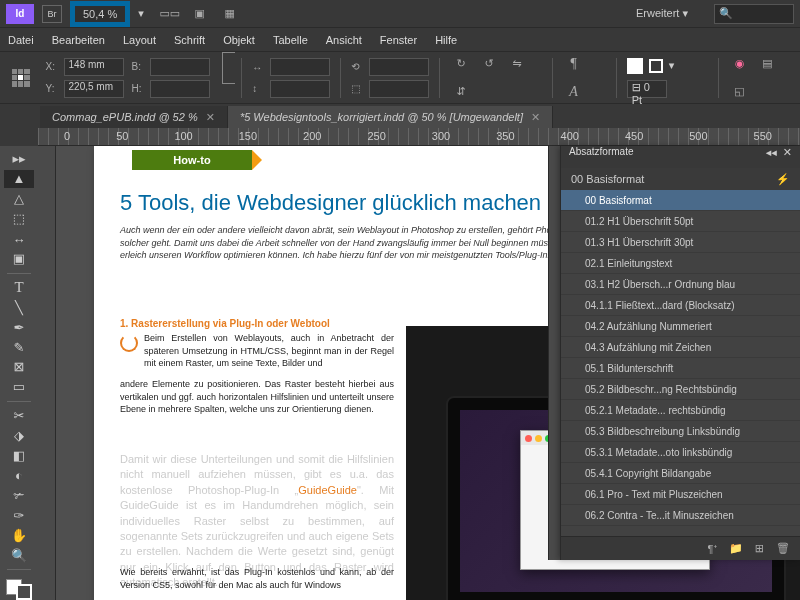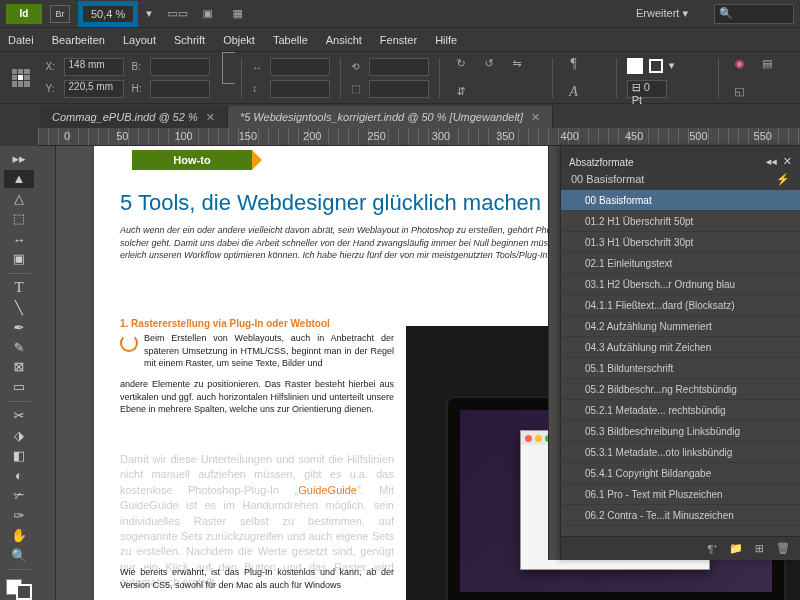--- a/index.html
+++ b/index.html
@@ -1,18 +1,18 @@
 <!DOCTYPE html>
 <html><head>
 <meta charset="utf-8">
 <style>
 *{margin:0;padding:0;box-sizing:border-box;font-family:"Segoe UI",Tahoma,sans-serif;font-size:11px;color:#ccc;user-select:none}
 body{background:#383838;width:800px;height:600px;overflow:hidden;position:relative}
 .topbar{height:28px;background:#383838;display:flex;align-items:center;padding:0 6px;gap:8px;border-bottom:1px solid #2a2a2a}
-.app-icon{width:36px;height:20px;background:#4d7c0f;color:#fff;display:flex;align-items:center;justify-content:center;font-weight:bold;font-size:10px}
+.app-icon{width:28px;height:20px;background:#8b5cf6;color:#fff;display:flex;align-items:center;justify-content:center;font-weight:bold;font-size:10px}
 .br-icon{width:20px;height:18px;border:1px solid #666;display:flex;align-items:center;justify-content:center;font-size:9px}
 .zoom{padding:2px 8px;background:#2f2f2f;border:5px solid #0369a1}
 .top-icons{display:flex;gap:10px;margin-left:8px}
 .tic{width:20px;height:20px;display:flex;align-items:center;justify-content:center;color:#aaa}
 .workspace-label{margin-left:auto;padding:2px 10px}
 .search-box{width:80px;height:20px;background:#2a2a2a;border:1px solid #555;margin-left:8px;display:flex;align-items:center;padding:0 4px}
 .menubar{height:24px;background:#383838;display:flex;align-items:center;padding:0 8px;gap:18px;border-bottom:1px solid #2a2a2a}
 .menuitem{color:#ddd;cursor:default}
 .controlbar{height:52px;background:#383838;border-bottom:1px solid #2a2a2a;display:flex}
 .cb-left{width:48px;display:flex;flex-direction:column;justify-content:center;align-items:center;gap:4px}
@@ -59,21 +59,21 @@
 .guide-sub{position:absolute;right:40px;top:30px;color:#666;font-size:6px}
 .monitor{position:absolute;left:40px;top:70px;width:340px;height:210px;background:#0a0a0a;border-radius:8px 8px 0 0;border:2px solid #222}
 .screen{position:absolute;left:12px;top:12px;right:12px;bottom:12px;background:linear-gradient(135deg,#2a1a3a,#3a2a4a)}
 .window{position:absolute;left:60px;top:20px;width:190px;height:140px;background:#f5f5f5;border:1px solid #999;box-shadow:0 4px 12px rgba(0,0,0,0.5)}
 .win-bar{height:14px;background:#e8e8e8;display:flex;align-items:center;padding:0 4px;gap:3px}
 .dot{width:7px;height:7px;border-radius:50%}
 .dr{background:#ff5f56}.dy{background:#ffbd2e}.dg{background:#27c93f}
 .guides{position:absolute;top:14px;left:20px;right:20px;bottom:10px}
 .gv{position:absolute;top:0;bottom:0;width:1px;background:#2ecc71}
 .panel{position:absolute;right:0;top:146px;width:240px;height:414px;background:#424242;border-left:1px solid #2a2a2a;box-shadow:-2px 0 6px rgba(0,0,0,0.3)}
-.panel-tabs{height:22px;background:#383838;display:flex;align-items:flex-end;padding:0 8px;justify-content:space-between}
+.panel-tabs{height:22px;background:#383838;display:flex;align-items:flex-start;padding:0 8px;justify-content:space-between}
 .panel-tab{font-size:10px;color:#ddd}
 .panel-ctrl{display:flex;gap:6px;font-size:9px;color:#999}
 .panel-base{height:22px;background:#3a3a3a;display:flex;align-items:center;justify-content:space-between;padding:0 10px;font-size:10px;color:#bbb}
 .lightning{color:#aaa}
 .panel-list{overflow:auto}
 .pitem{height:21px;display:flex;align-items:center;padding:0 14px;font-size:10px;color:#ccc;border-bottom:1px solid #3a3a3a}
 .pitem.selected{background:#4a6a8a;color:#fff}
 .pitem.l2{padding-left:24px}
 .panel-foot{position:absolute;bottom:0;left:0;right:0;height:24px;background:#383838;display:flex;align-items:center;justify-content:flex-end;gap:12px;padding:0 10px;border-top:1px solid #2a2a2a}
 .pf-icon{color:#aaa;font-size:11px}

